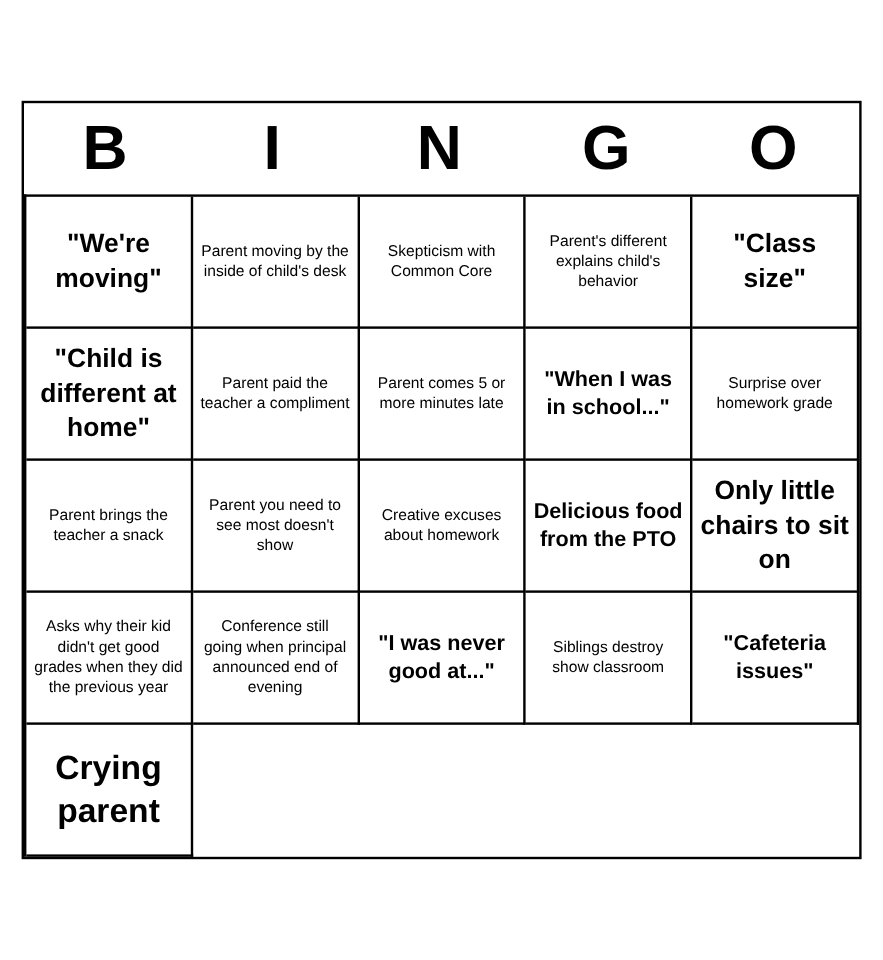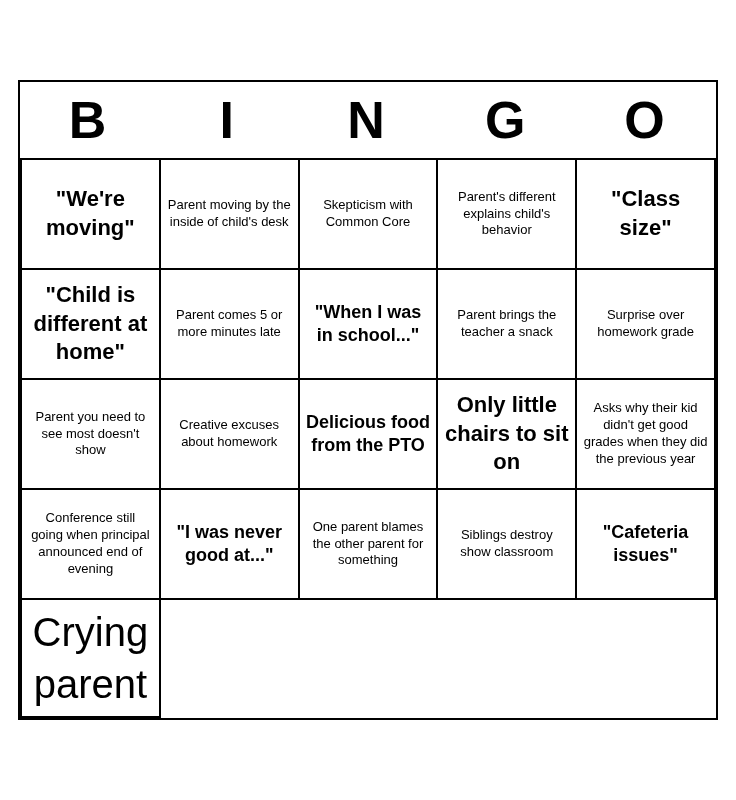--- a/index.html
+++ b/index.html
@@ -48,51 +48,51 @@
     }
     .bingo-cell.large-text {
       font-size: 22px;
       font-weight: bold;
     }
     .bingo-cell.medium-large {
       font-size: 18px;
       font-weight: bold;
     }
     .bingo-cell.xxl-text {
-      font-size: 40px;
-      font-weight: normal;
+      font-size: 28px;
+      font-weight: bold;
     }
   </style>
 </head>
 <body>
 
 <div class="bingo-card">
   <div class="bingo-header">
   <div class="bingo-header-cell">B</div>
       <div class="bingo-header-cell">I</div>
       <div class="bingo-header-cell">N</div>
       <div class="bingo-header-cell">G</div>
       <div class="bingo-header-cell">O</div>
     </div>
   <div class="bingo-grid">
   <div class="bingo-cell large-text">"We're moving"</div>
       <div class="bingo-cell">Parent moving by the inside of child's desk</div>
       <div class="bingo-cell">Skepticism with Common Core</div>
       <div class="bingo-cell">Parent's different explains child's behavior</div>
       <div class="bingo-cell large-text">"Class size"</div>
       <div class="bingo-cell large-text">"Child is different at home"</div>
+      <div class="bingo-cell">Parent paid the teacher a compliment</div>
       <div class="bingo-cell">Parent comes 5 or more minutes late</div>
       <div class="bingo-cell medium-large">"When I was in school..."</div>
+      <div class="bingo-cell">Surprise over homework grade</div>
       <div class="bingo-cell">Parent brings the teacher a snack</div>
-      <div class="bingo-cell">Surprise over homework grade</div>
       <div class="bingo-cell">Parent you need to see most doesn't show</div>
       <div class="bingo-cell">Creative excuses about homework</div>
       <div class="bingo-cell medium-large">Delicious food from the PTO</div>
       <div class="bingo-cell large-text">Only little chairs to sit on</div>
       <div class="bingo-cell">Asks why their kid didn't get good grades when they did the previous year</div>
       <div class="bingo-cell">Conference still going when principal announced end of evening</div>
       <div class="bingo-cell medium-large">"I was never good at..."</div>
-      <div class="bingo-cell">One parent blames the other parent for something</div>
       <div class="bingo-cell">Siblings destroy show classroom</div>
       <div class="bingo-cell medium-large">"Cafeteria issues"</div>
       <div class="bingo-cell xxl-text">Crying parent</div>
     </div>
 </div>
 
 </body></html>

